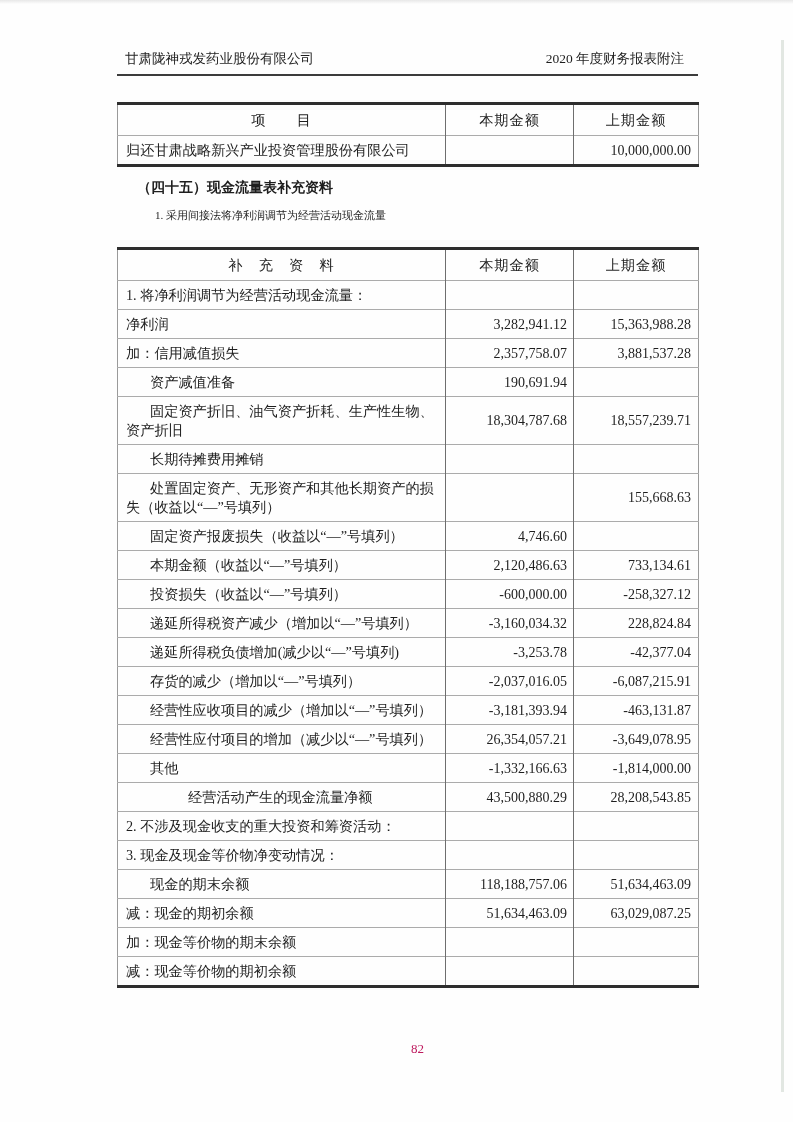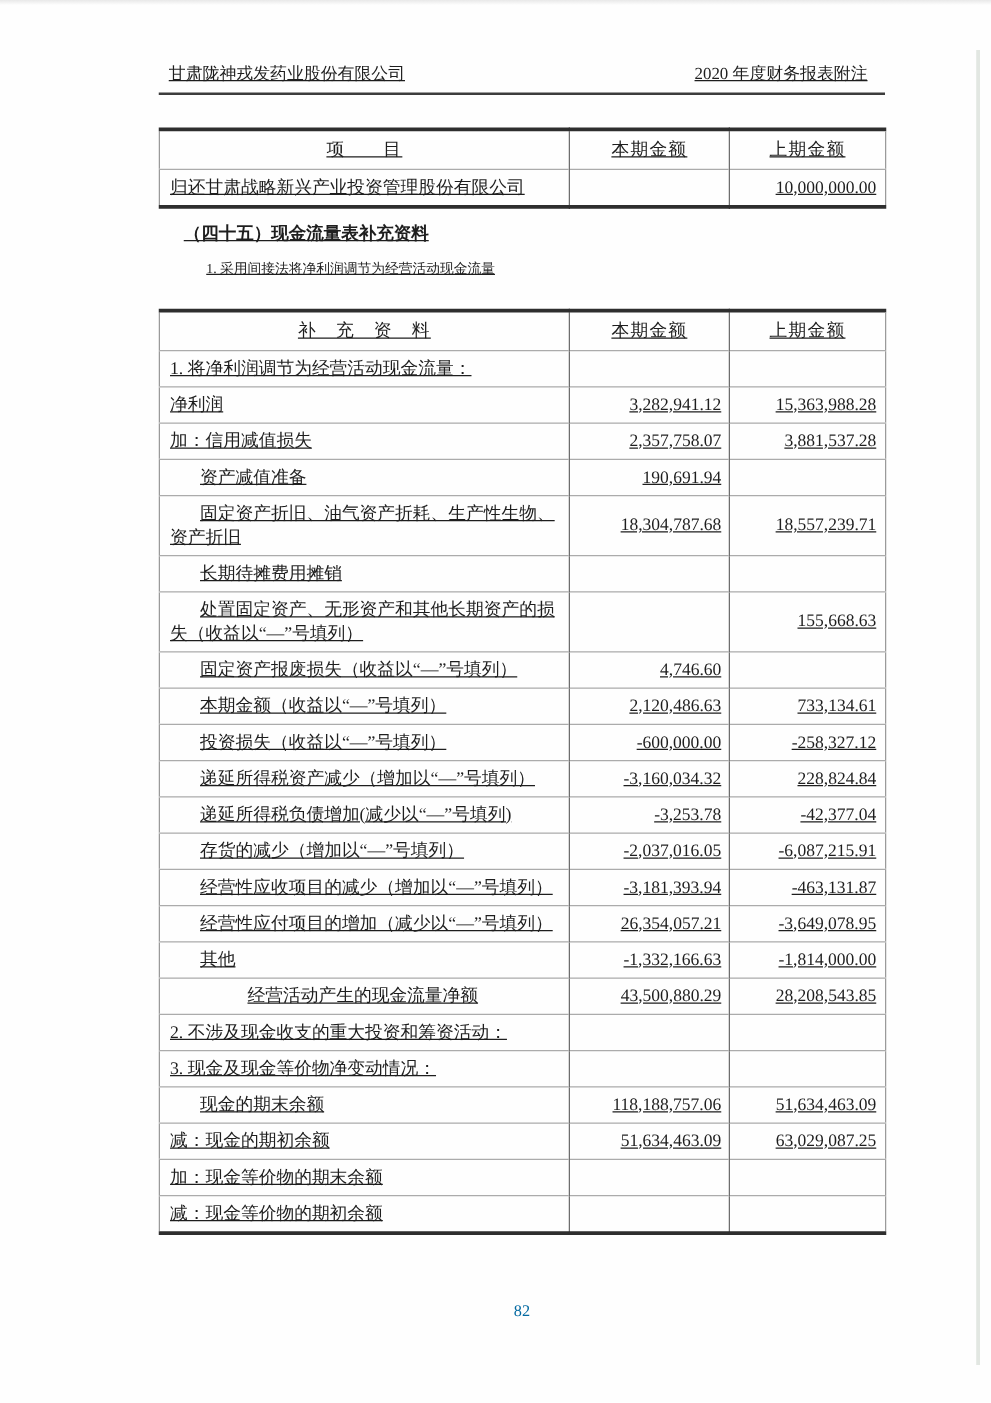--- a/index.html
+++ b/index.html
@@ -15,21 +15,21 @@
   
   .page::before {
     content:""; position:absolute; left:0; top:0; right:0; height:4px;
     background:linear-gradient(#d6d6d6, rgba(255,255,255,0)); opacity:.55;
     pointer-events:none;
   }
   .page::after {
     content:""; position:absolute; top:40px; bottom:30px; left:781px; width:3px;
     background:rgba(175,188,176,0.35); pointer-events:none;
   }
-  .content { position:absolute; left:127px; top:50px; width:581px;text-decoration:underline; }
+  .content { position:absolute; left:117px; top:50px; width:581px; }
 
   .doc-header {
     display:flex; justify-content:space-between; align-items:flex-end;
     font-size:13.5px; line-height:17px;
     padding:0 14px 7px 8px;
     border-bottom:2px solid #3c3c3c;
   }
 
   table {
     width:581px; border-collapse:collapse; table-layout:fixed;
@@ -59,21 +59,21 @@
   .c-num-last { padding-right:7px; }
   .ind0 { text-indent:0; }
   .ind1 { text-indent:24px; }
   .ind2 { text-indent:62px; }
 
   .section-heading { margin:11px 0 0 20px; font-weight:bold; font-size:14px; line-height:20px; }
   .sub-heading    { margin:8px 0 0 38px; font-size:11px; line-height:19px; }
 
   .footer {
     position:absolute; left:127px; top:1041px; width:581px;
-    text-align:center; font-size:13px; color:#0369a1;
+    text-align:center; font-size:13px; color:#be185d;
   }
 </style>
 </head>
 <body>
 
 <div class="page">
   <div class="content">
 
     <div class="doc-header">
       <span>甘肃陇神戎发药业股份有限公司</span>

